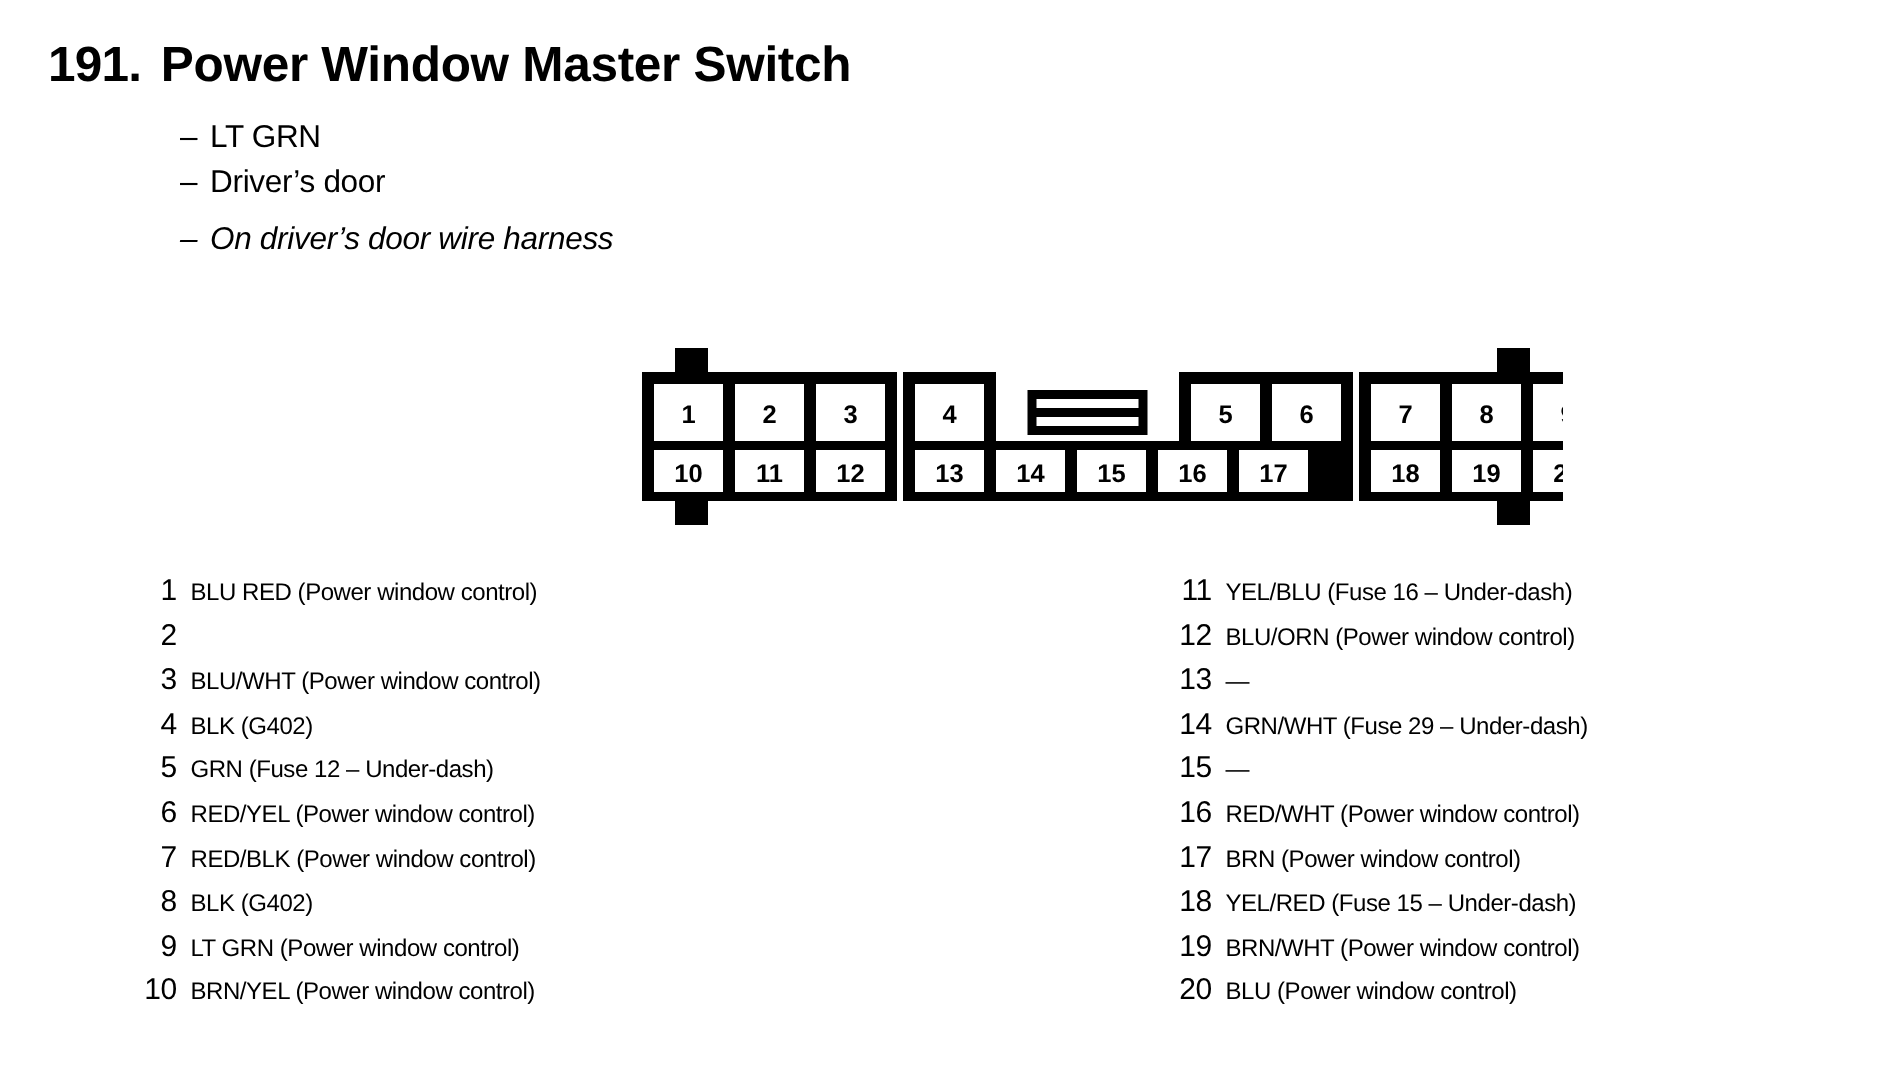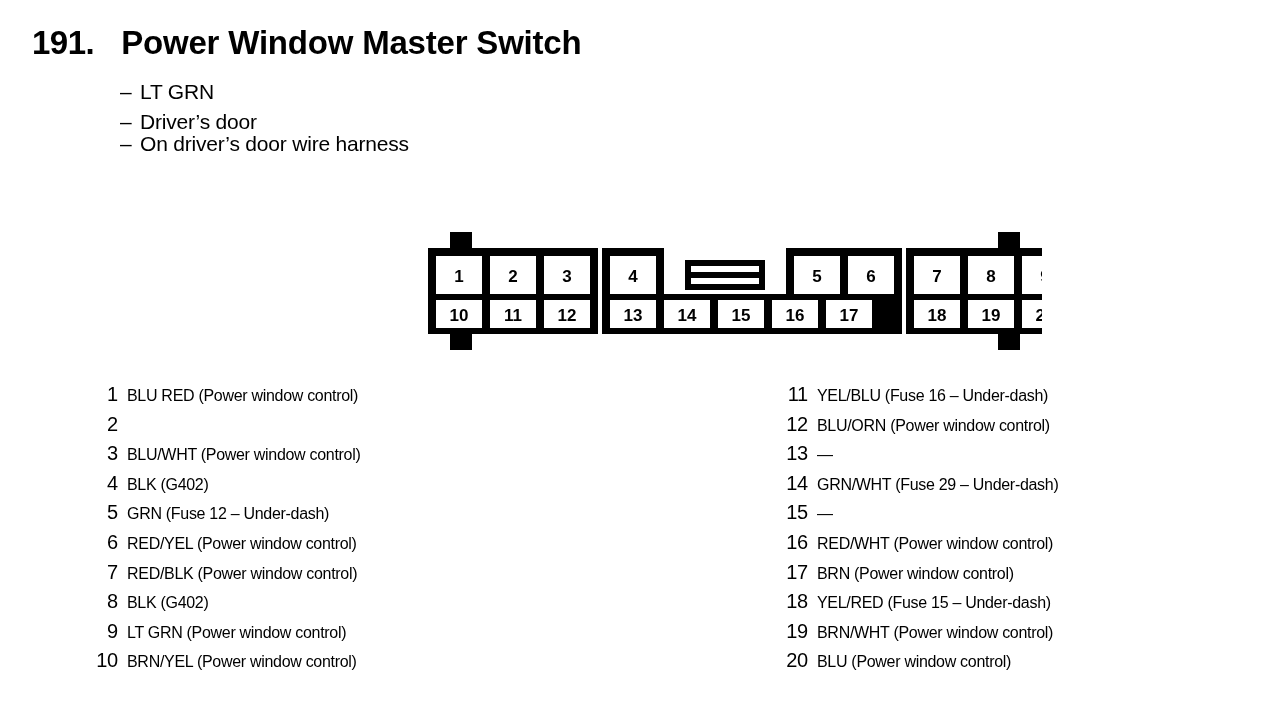--- a/index.html
+++ b/index.html
@@ -26,21 +26,21 @@
     white-space: nowrap;
   }
   .title-num {
     font-size: 33px;
     font-weight: bold;
     letter-spacing: -0.5px;
   }
   .title-text {
     font-size: 33px;
     font-weight: bold;
-    margin-left: 27px;
+    margin-left: 13px;
     letter-spacing: -0.2px;
   }
   .subline {
     position: absolute;
     left: 120px;
     font-size: 21px;
     white-space: nowrap;
     letter-spacing: -0.2px;
   }
   .sub-dash { display: inline-block; width: 20px; }
@@ -97,21 +97,21 @@
     <span class="title-num">191.</span>
     <span class="title-text">Power Window Master Switch</span>
   </div>
 
   <div class="subline" style="top:80px;">
     <span class="sub-dash">–</span><span>LT GRN</span>
   </div>
   <div class="subline" style="top:110px;">
     <span class="sub-dash">–</span><span>Driver’s door</span>
   </div>
-  <div class="subline" style="top:132px;">
+  <div class="subline" style="top:148px;font-style:italic;">
     <span class="sub-dash">–</span><span>On driver’s door wire harness</span>
   </div>
 </div>
 
 <div id="connector">
   <svg width="614" height="118" viewBox="0 0 614 118" xmlns="http://www.w3.org/2000/svg">
 
     <g>
       <path d="
         M 0,16

